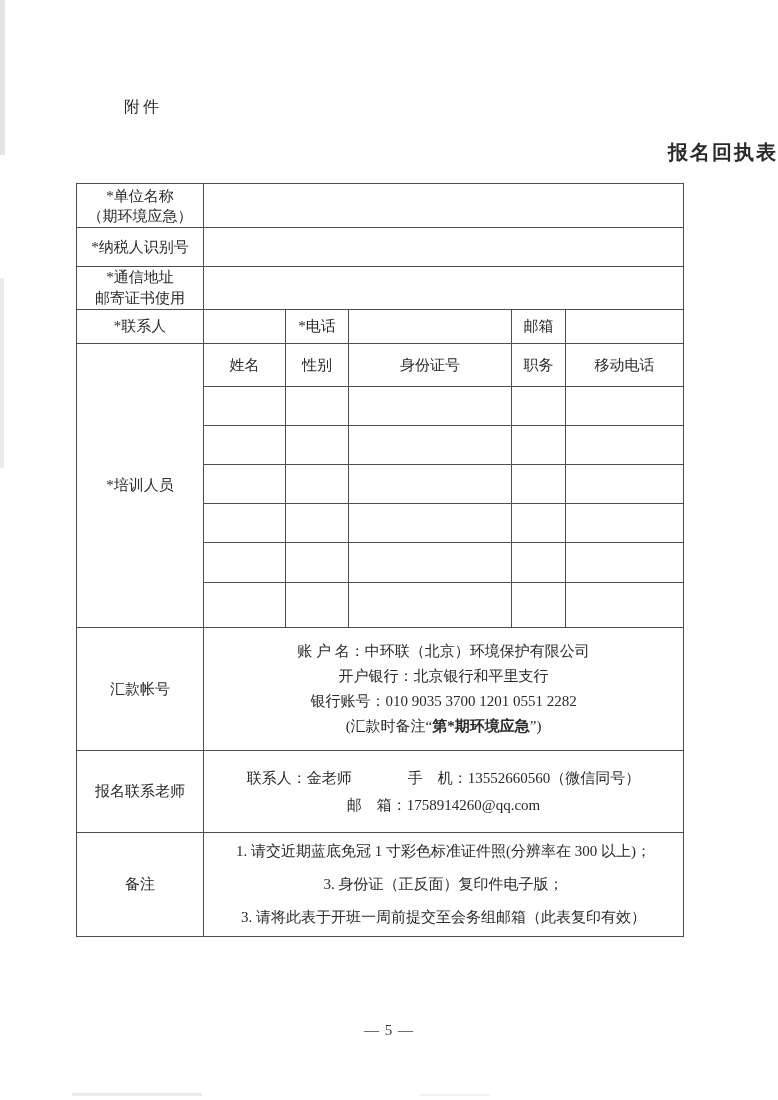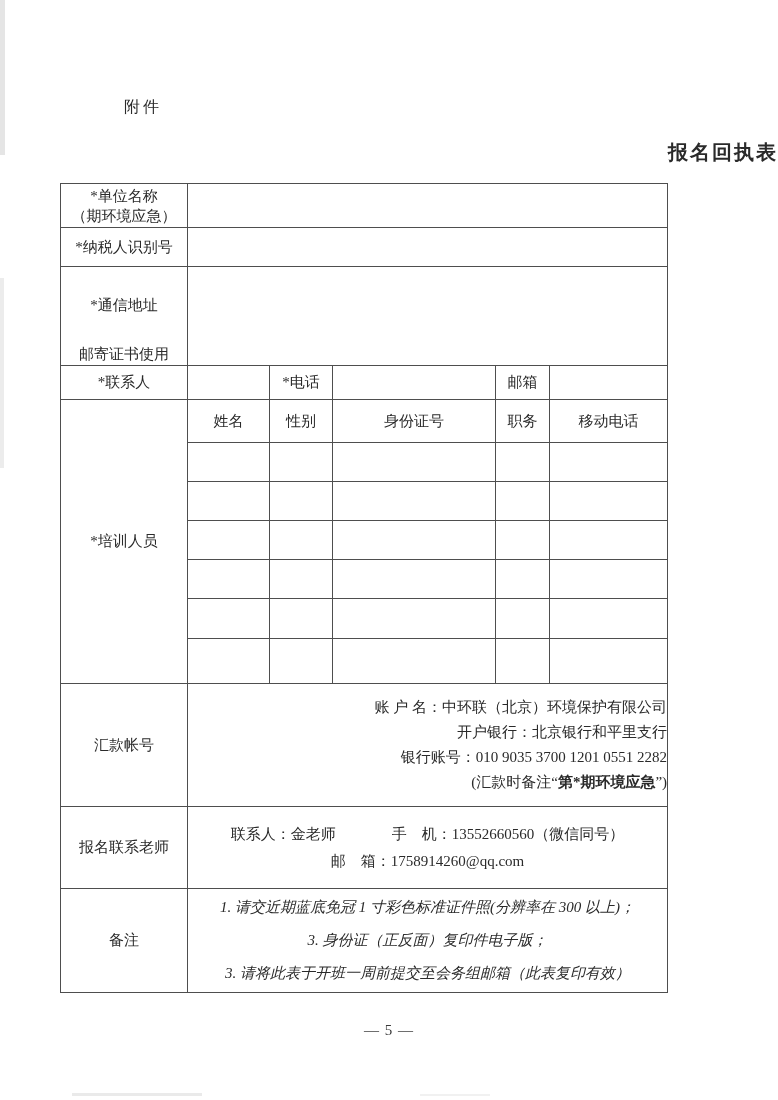--- a/index.html
+++ b/index.html
@@ -32,45 +32,45 @@
     left: 0;
     top: 139px;
     width: 100%;
     text-align: right;
     font-size: 20px;
     font-weight: bold;
     letter-spacing: 2px;
   }
   table.form {
     position: absolute;
-    left: 60px;
+    left: 76px;
     top: 183px;
     width: 607px;
     border-collapse: collapse;
     table-layout: fixed;
   }
   table.form td {
     border: 1px solid #4e4e4e;
     font-size: 15px;
     text-align: center;
     vertical-align: middle;
     padding: 0;
     overflow: hidden;
   }
   .lbl { line-height: 20px; }
-  .lbl2 { line-height: 21px; margin-top: 28px; }
+  .lbl2 { line-height: 21px; }
   td.block {
     text-align: left;
     vertical-align: middle;
     padding: 8px 8px 8px 14px;
   }
-  .bank-line { line-height: 25px; white-space: nowrap; text-align: right; }
+  .bank-line { line-height: 25px; white-space: nowrap; }
   .contact-line { line-height: 27px; white-space: nowrap; }
   .contact-gap { display: inline-block; width: 56px; }
-  .remark-line { line-height: 33px; white-space: nowrap; font-style: italic; }
+  .remark-line { line-height: 33px; white-space: nowrap; }
   .bold { font-weight: bold; }
   .page-number {
     position: absolute;
     left: 0;
     top: 1022px;
     width: 100%;
     text-align: center;
     font-size: 15px;
     letter-spacing: 1px;
     color: #3a3a3a;

